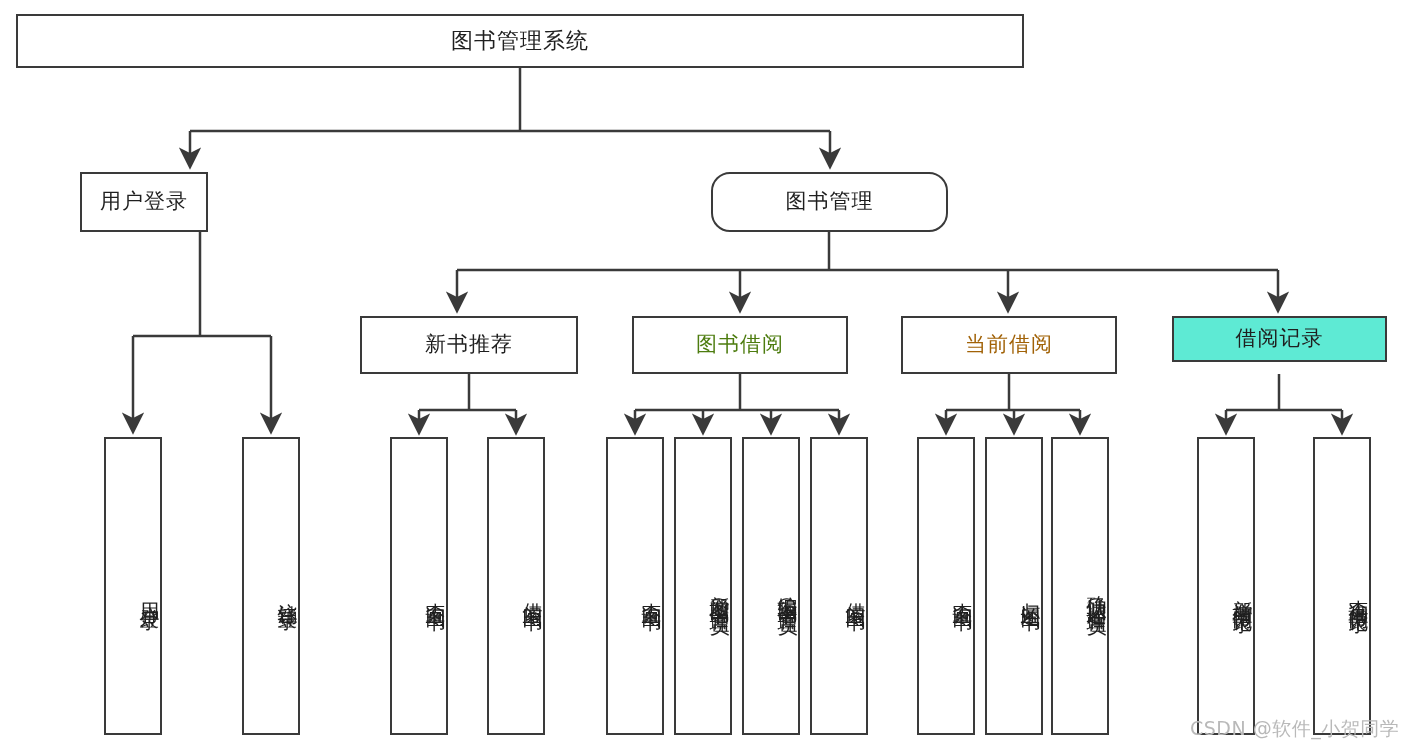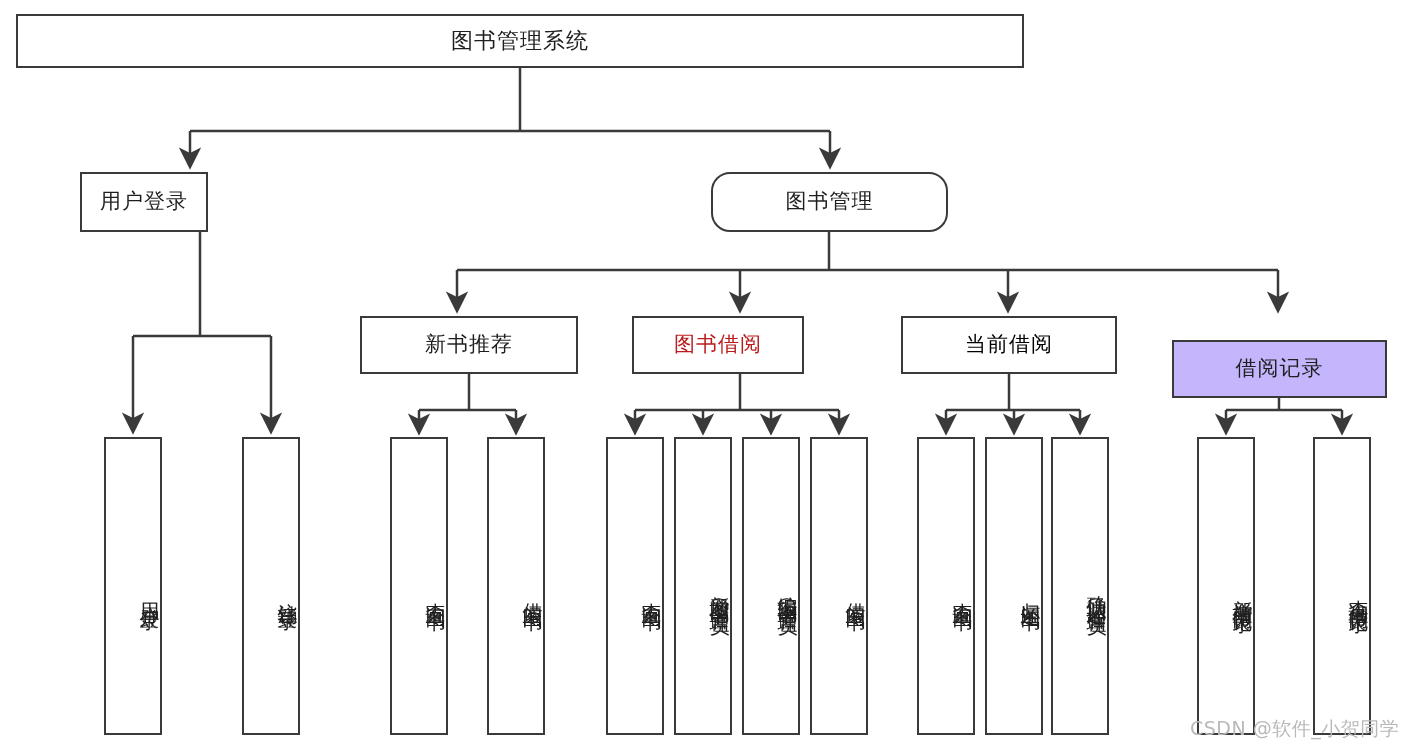--- a/index.html
+++ b/index.html
@@ -146,27 +146,27 @@
   <div class="node h" style="left: 80px; top: 172px; width: 128px; height: 60px; border-color: rgb(58, 58, 58); background: rgb(255, 255, 255); color: rgb(31, 31, 31);">
     <span>用户登录</span>
   </div>
   <div class="node h" style="left: 711px; top: 172px; width: 237px; height: 60px; border-color: rgb(58, 58, 58); background: rgb(255, 255, 255); color: rgb(31, 31, 31); border-radius: 19px;">
     <span>图书管理</span>
   </div>
 
   <div class="node h" style="left: 360px; top: 316px; width: 218px; height: 58px; border-color: rgb(58, 58, 58); background: rgb(255, 255, 255); color: rgb(31, 31, 31);">
     <span>新书推荐</span>
   </div>
-  <div class="node h" style="left: 632px; top: 316px; width: 172px; height: 58px; border-color: rgb(58, 58, 58); background: rgb(255, 255, 255); color: #b91c1c;">
+  <div class="node h" style="left: 632px; top: 316px; width: 216px; height: 58px; border-color: rgb(58, 58, 58); background: rgb(255, 255, 255); color: #4d7c0f;">
     <span>图书借阅</span>
   </div>
-  <div class="node h" style="left: 901px; top: 316px; width: 216px; height: 58px; border-color: rgb(58, 58, 58); background: rgb(255, 255, 255); color: #000000;">
+  <div class="node h" style="left: 901px; top: 316px; width: 216px; height: 58px; border-color: rgb(58, 58, 58); background: rgb(255, 255, 255); color: #a16207;">
     <span>当前借阅</span>
   </div>
-  <div class="node h" style="left: 1172px; top: 316px; width: 215px; height: 58px; border-color: rgb(58, 58, 58); background: #c4b5fd; color: rgb(31, 31, 31); margin-top: 24px;">
+  <div class="node h" style="left: 1172px; top: 316px; width: 215px; height: 46px; border-color: rgb(58, 58, 58); background: #5eead4; color: rgb(31, 31, 31);">
     <span>借阅记录</span>
   </div>
 
   <div class="node v" style="left: 104px; top: 437px; width: 58px; height: 298px; border-color: rgb(58, 58, 58); background: rgb(255, 255, 255); color: rgb(31, 31, 31);">
     <span class="vlabel">用户登录</span>
   </div>
   <div class="node v" style="left: 242px; top: 437px; width: 58px; height: 298px; border-color: rgb(58, 58, 58); background: rgb(255, 255, 255); color: rgb(31, 31, 31);">
     <span class="vlabel">注销登录</span>
   </div>
   <div class="node v" style="left: 390px; top: 437px; width: 58px; height: 298px; border-color: rgb(58, 58, 58); background: rgb(255, 255, 255); color: rgb(31, 31, 31);">

